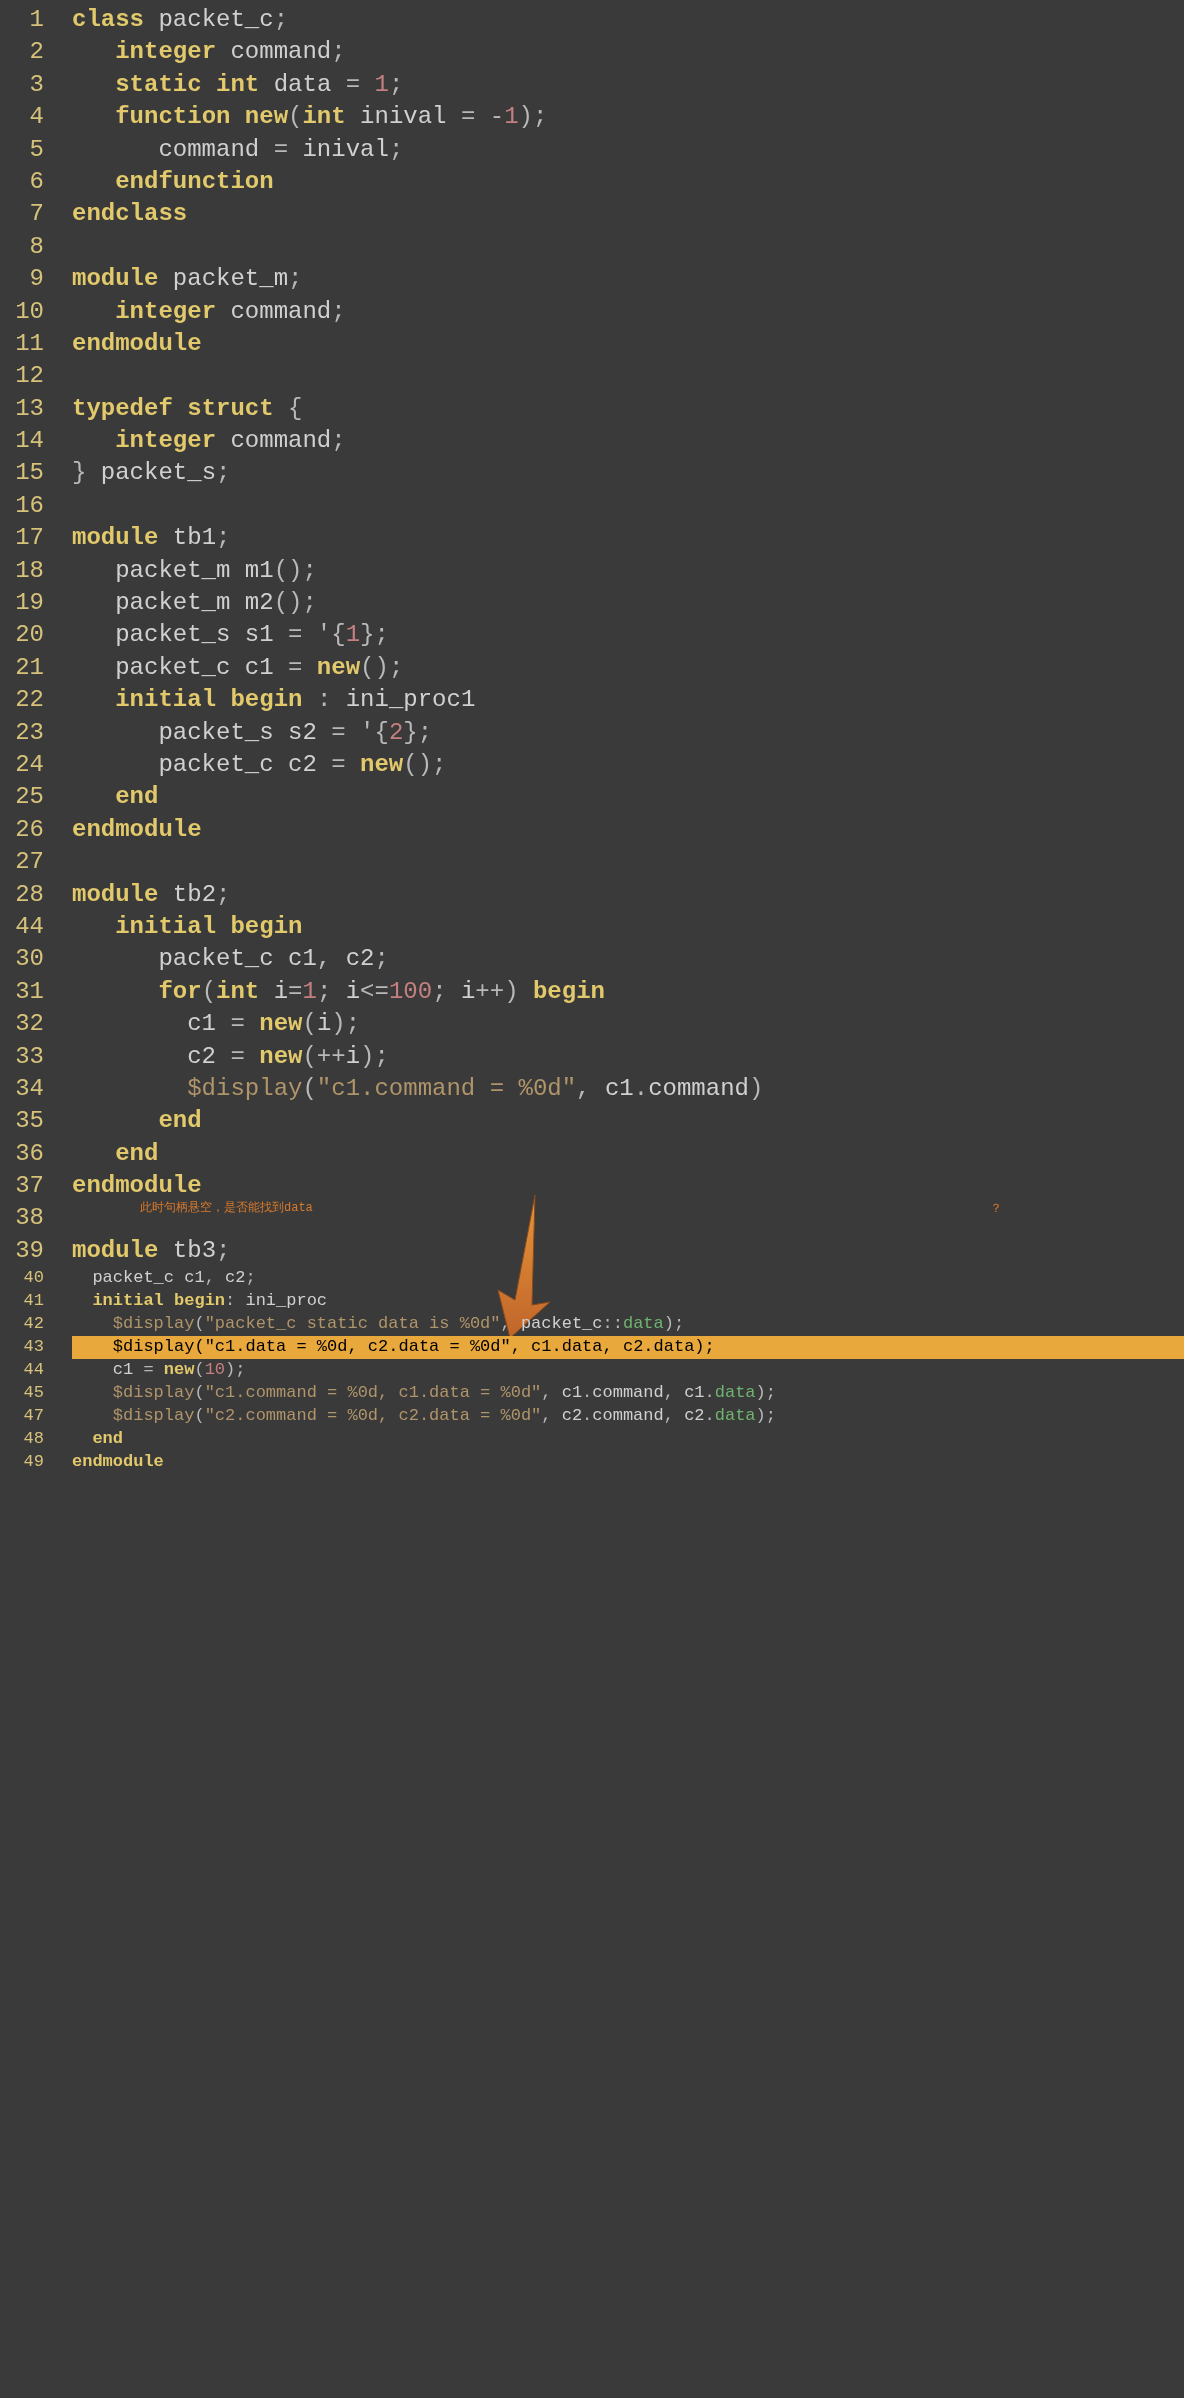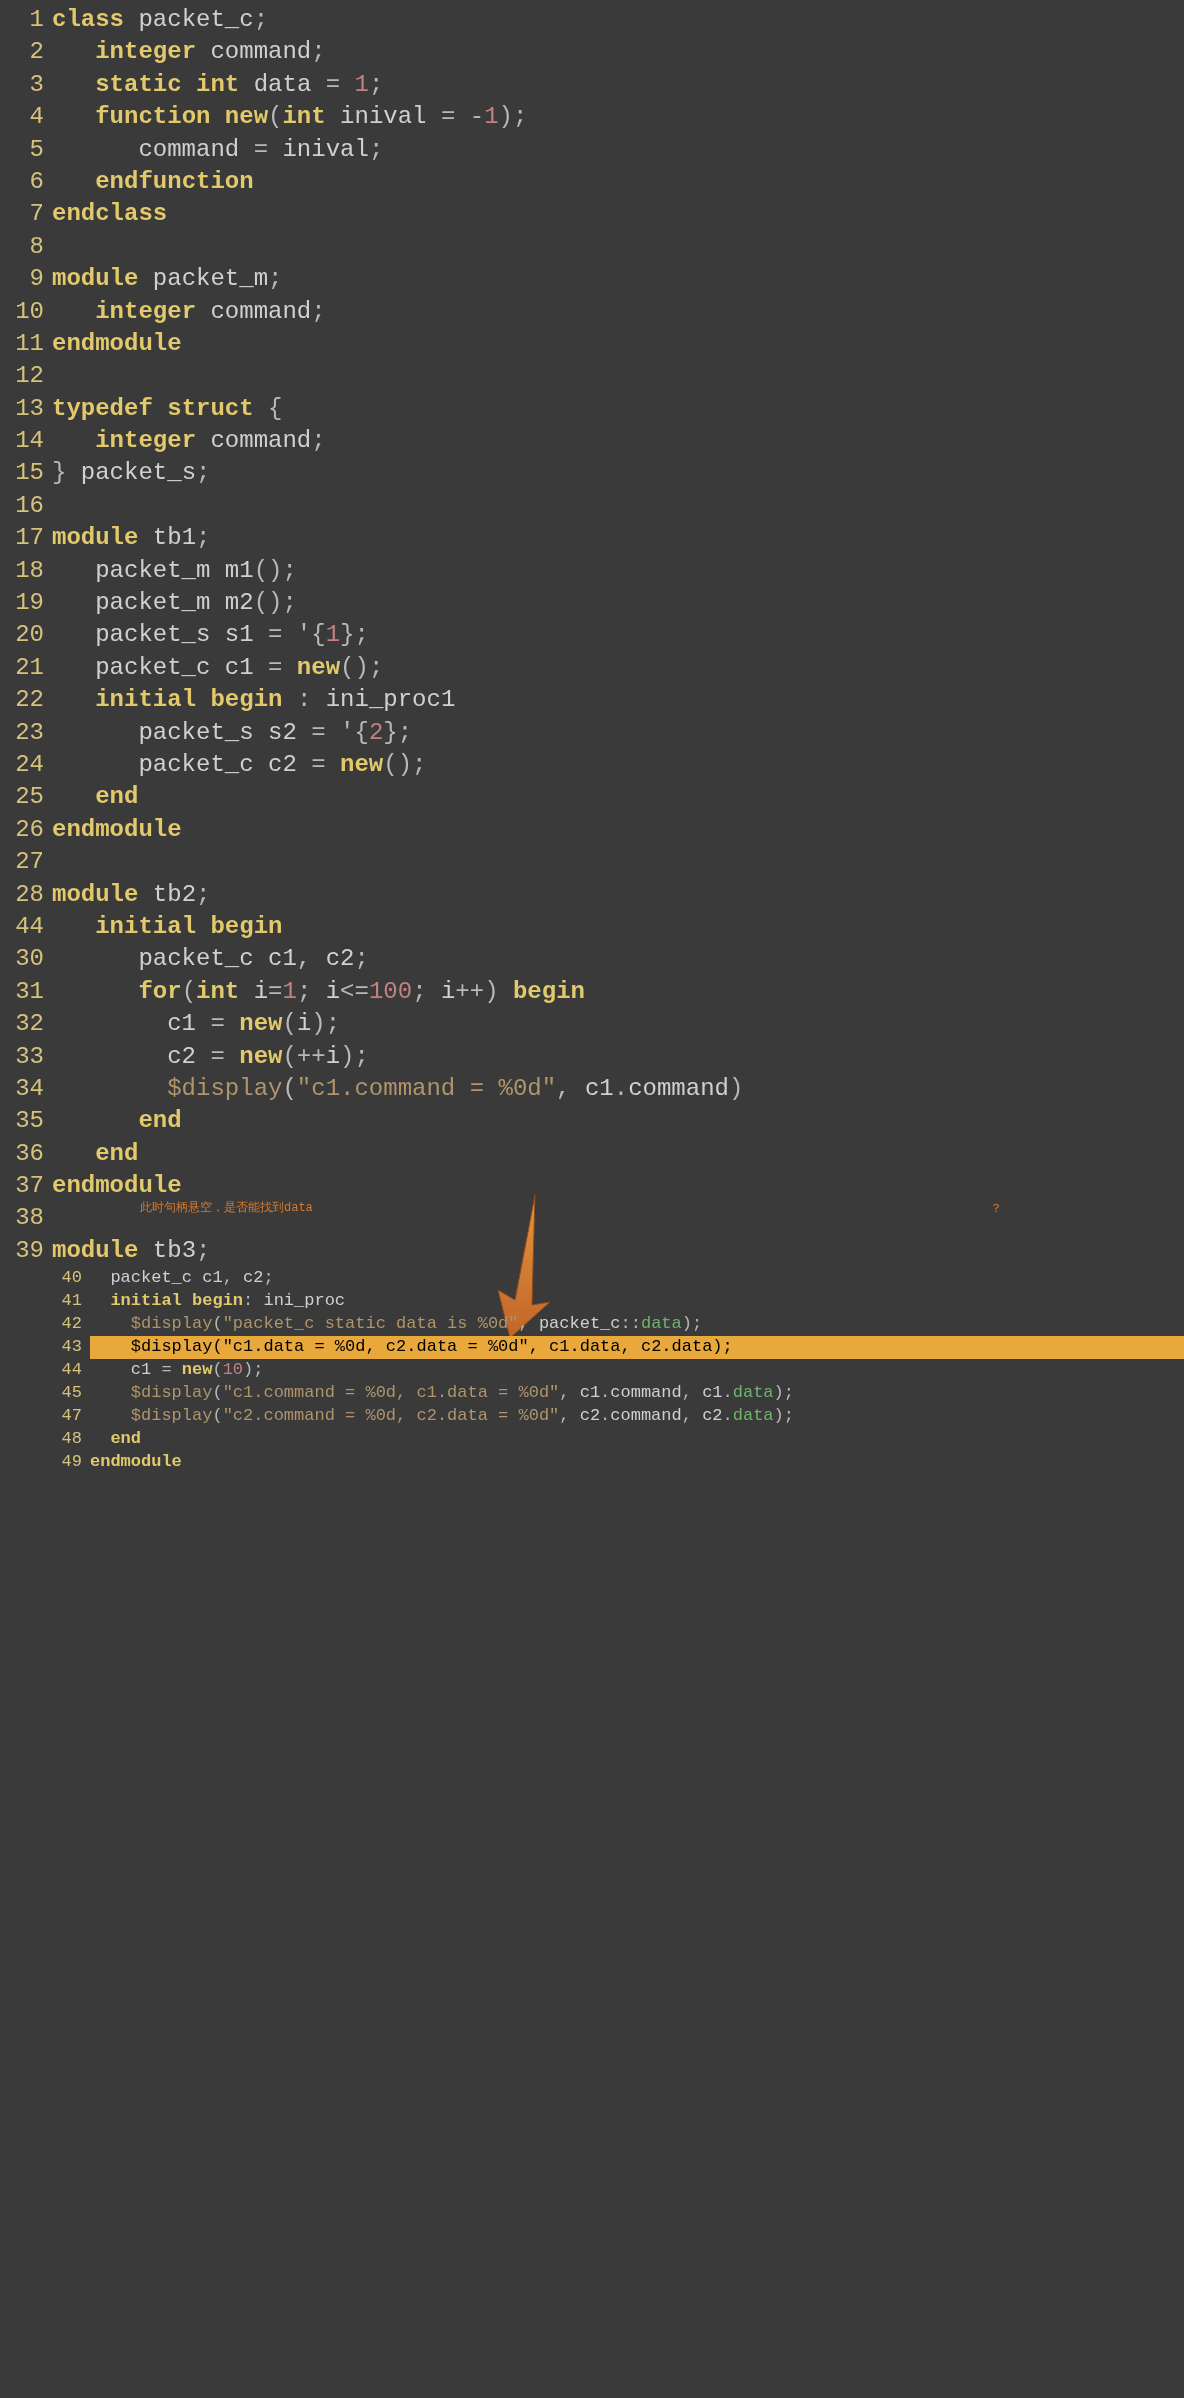--- a/index.html
+++ b/index.html
@@ -29,29 +29,30 @@
     width: 44px;
     text-align: right;
     padding-right: 8px;
     color: #d6c27a;
     flex-shrink: 0;
     user-select: none;
   }
   .code {
     flex: 1;
     position: relative;
+    margin-left: 20px;
   }
   .kw   { color: #e2c96b; font-weight: bold; }                       
   .id   { color: #d0d0d0; }                       
   .num  { color: #c48080; }                       
   .str  { color: #b0946a; }                       
   .sys  { color: #b0946a; text-align: right; }                       
   .pun  { color: #b8b8b8; }                       
   .green{ color: #6fb36f; }                       
-  .small .gutter { font-size: 17px; width:44px;margin-left:38px; }
+  .small .gutter { font-size: 17px; width:44px; }
   .small .code   { font-size: 17px; }
   .line.hl-yellow .code { background: #e8a83c; color:#000; }
   .line.hl-yellow .code .str,
   .line.hl-yellow .code .sys,
   .line.hl-yellow .code .id,
   .line.hl-yellow .code .pun,
   .line.hl-yellow .code .green { color:#000; }
   .line.hl-blue  .code { background: #1a5eb8; color:#fff; }
   .line.hl-blue  .code .id,
   .line.hl-blue  .code .pun { color:#fff; }

